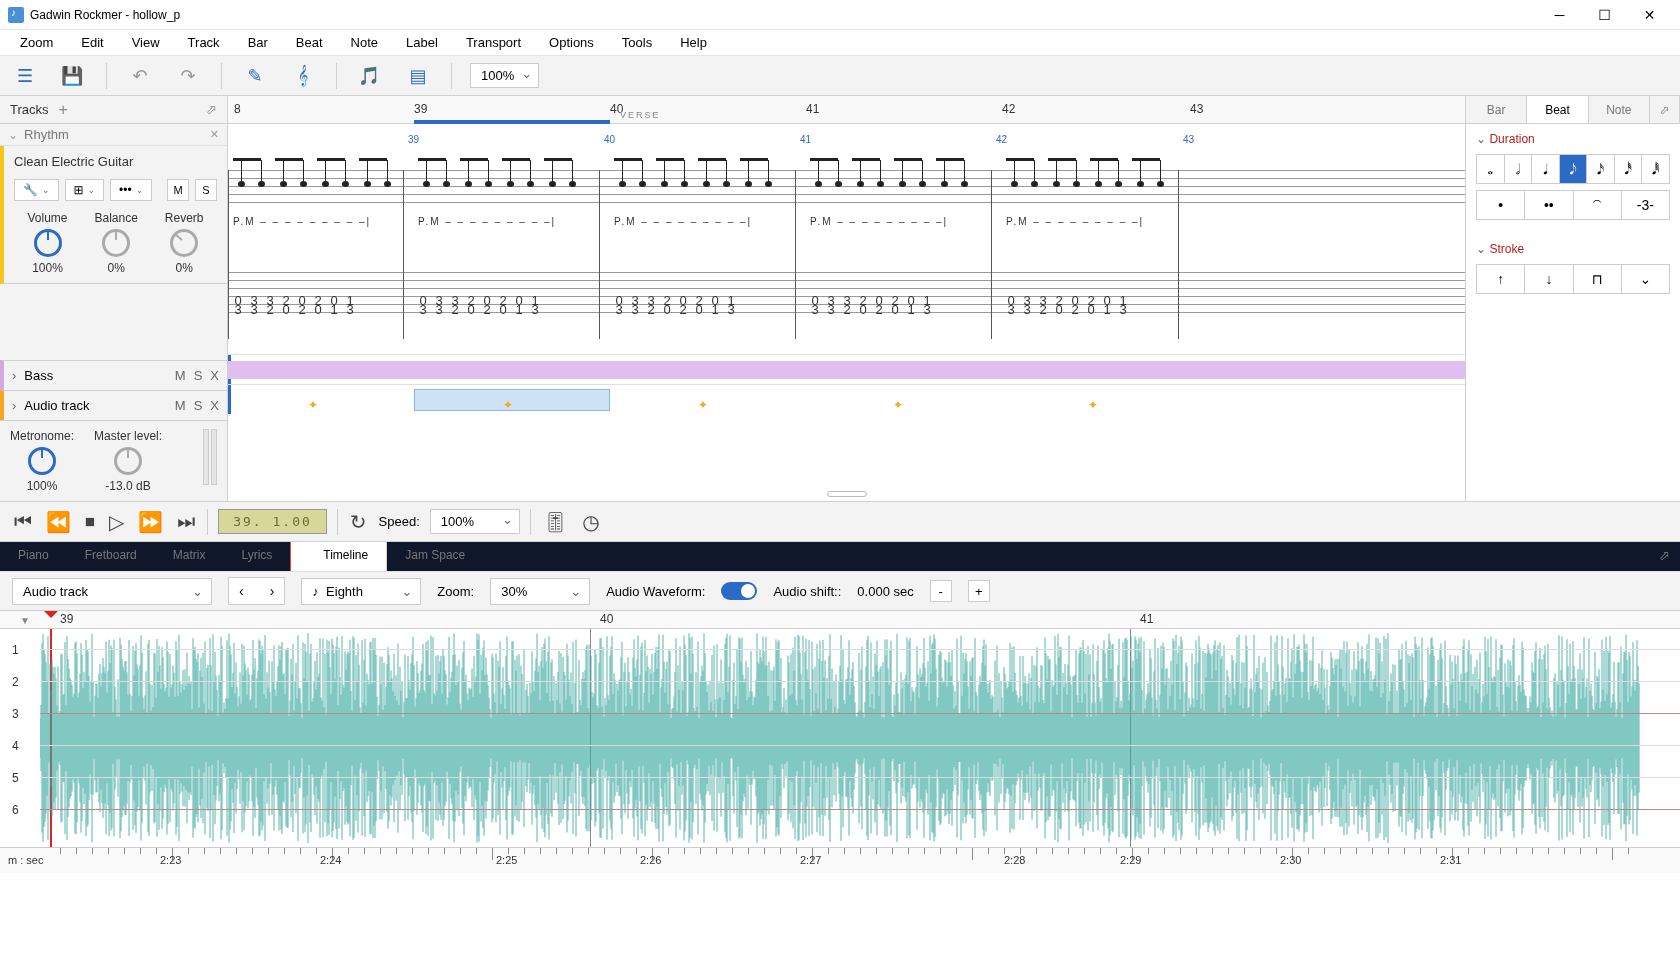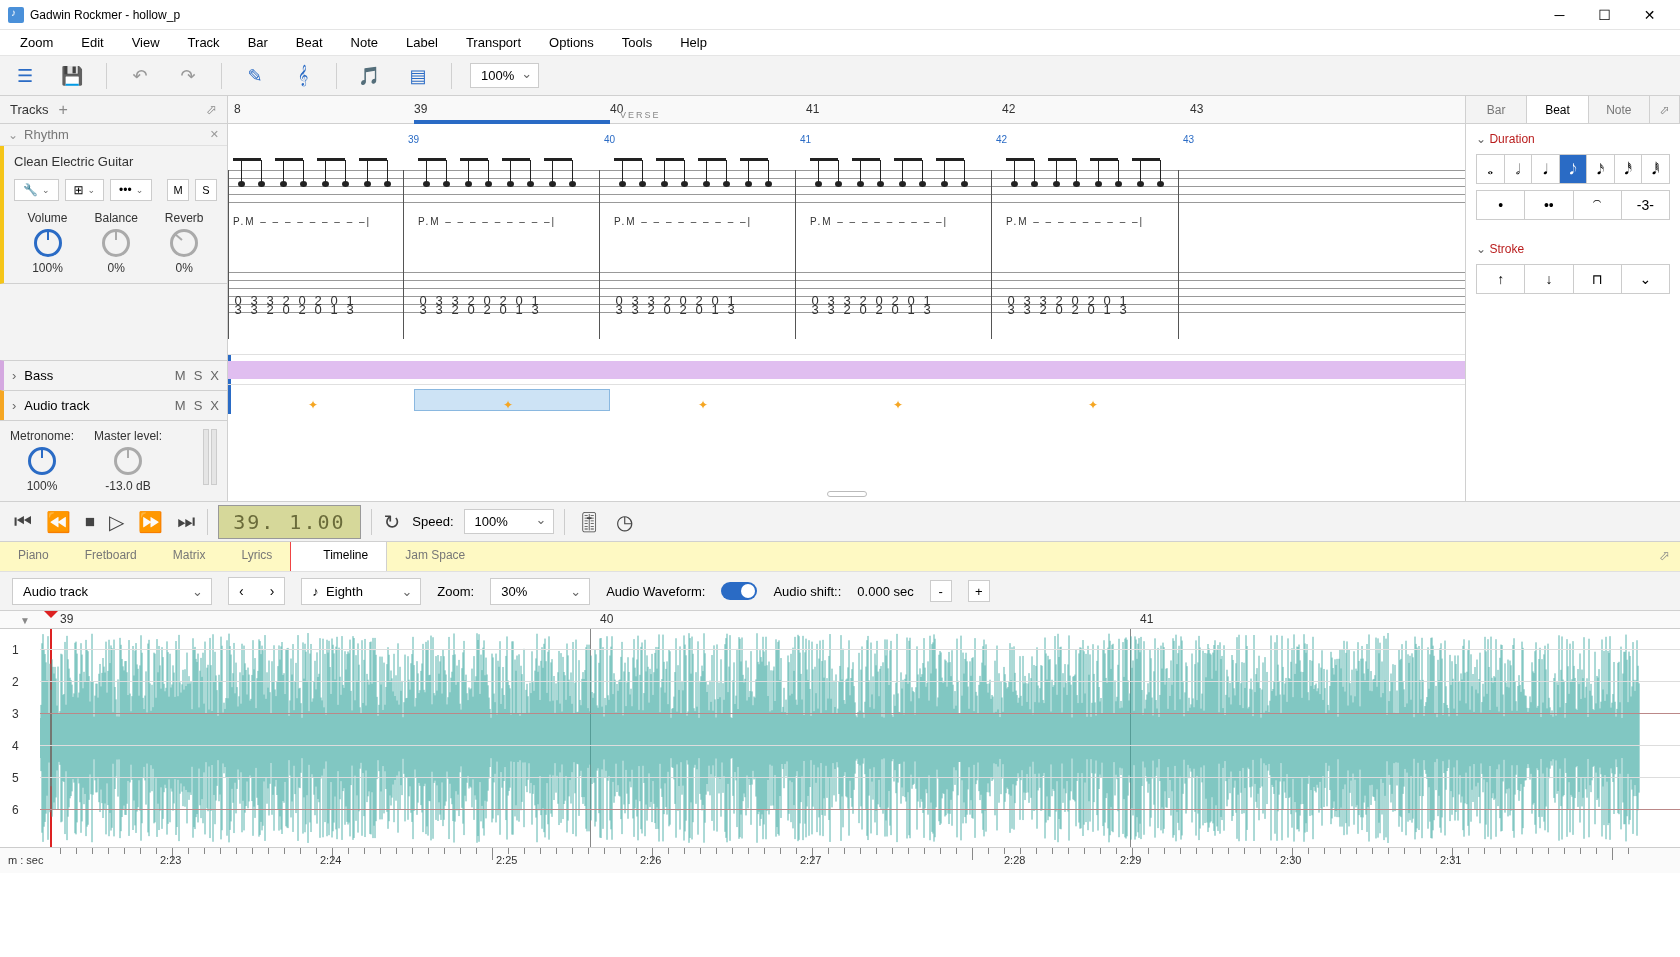--- a/index.html
+++ b/index.html
@@ -100,24 +100,24 @@
 .dur-cell { flex:1; height:28px; display:flex; align-items:center; justify-content:center; border-right:1px solid #ccc; cursor:pointer; font-size:14px; }
 .dur-cell:last-child { border-right:none; }
 .dur-cell.active { background:#2a6bc5; color:#fff; }
 .dyn-grid { display:flex; gap:0; border:1px solid #ccc; }
 .dyn-cell { flex:1; height:24px; display:flex; align-items:center; justify-content:center; border-right:1px solid #ccc; cursor:pointer; font-size:9px; font-style:italic; font-family:serif; }
 .dyn-cell:last-child { border-right:none; }
 .dyn-cell.active { background:#2a6bc5; color:#fff; }
 
 .transport { height:40px; background:#f3f3f3; border-top:1px solid #d0d0d0; display:flex; align-items:center; padding:0 12px; gap:10px; }
 .tp-btn { font-size:20px; color:#444; cursor:pointer; padding:2px; }
-.time-disp { background:#d6d89a; border:1px solid #999; padding:4px 14px; font-family:'Digital',monospace; font-size:20px; letter-spacing:2px; color:#6a6b3a; }
+.time-disp { background:#d6d89a; border:1px solid #999; padding:4px 14px; font-family:'Digital',monospace; font-size:13px; letter-spacing:2px; color:#6a6b3a; }
 .tp-sep { width:1px; height:26px; background:#ccc; }
 
-.lower-tabs { height:30px; display:flex; background:#fef9c3; border-top:1px solid #d0d0d0; }
+.lower-tabs { height:30px; display:flex; background:#0f172a; border-top:1px solid #d0d0d0; }
 .lt-tab { padding:6px 18px; font-size:12px; color:#777; cursor:pointer; }
 .lt-tab.active { background:#fff; color:#000; border-left:1px solid #ef4444; border-right:1px solid #d0d0d0;padding-left:32px; }
 .lt-expand { margin-left:auto; padding:6px 10px; color:#888; cursor:pointer; }
 
 .timeline-ctrl { height:40px; background:#f3f3f3; border-top:1px solid #e0e0e0; border-bottom:1px solid #d0d0d0; display:flex; align-items:center; padding:0 12px; gap:16px; }
 .tl-sel { border:1px solid #ccc; background:#fff; padding:5px 28px 5px 10px; position:relative; cursor:pointer; min-width:120px; }
 .tl-sel::after { content:'⌄'; position:absolute; right:8px; color:#666; }
 .tl-nav { display:flex; gap:6px; border:1px solid #ccc; background:#fff; }
 .tl-nav span { padding:5px 10px; cursor:pointer; font-size:14px; }
 .switch { width:36px; height:18px; background:#2a6bc5; border-radius:10px; position:relative; cursor:pointer; }

